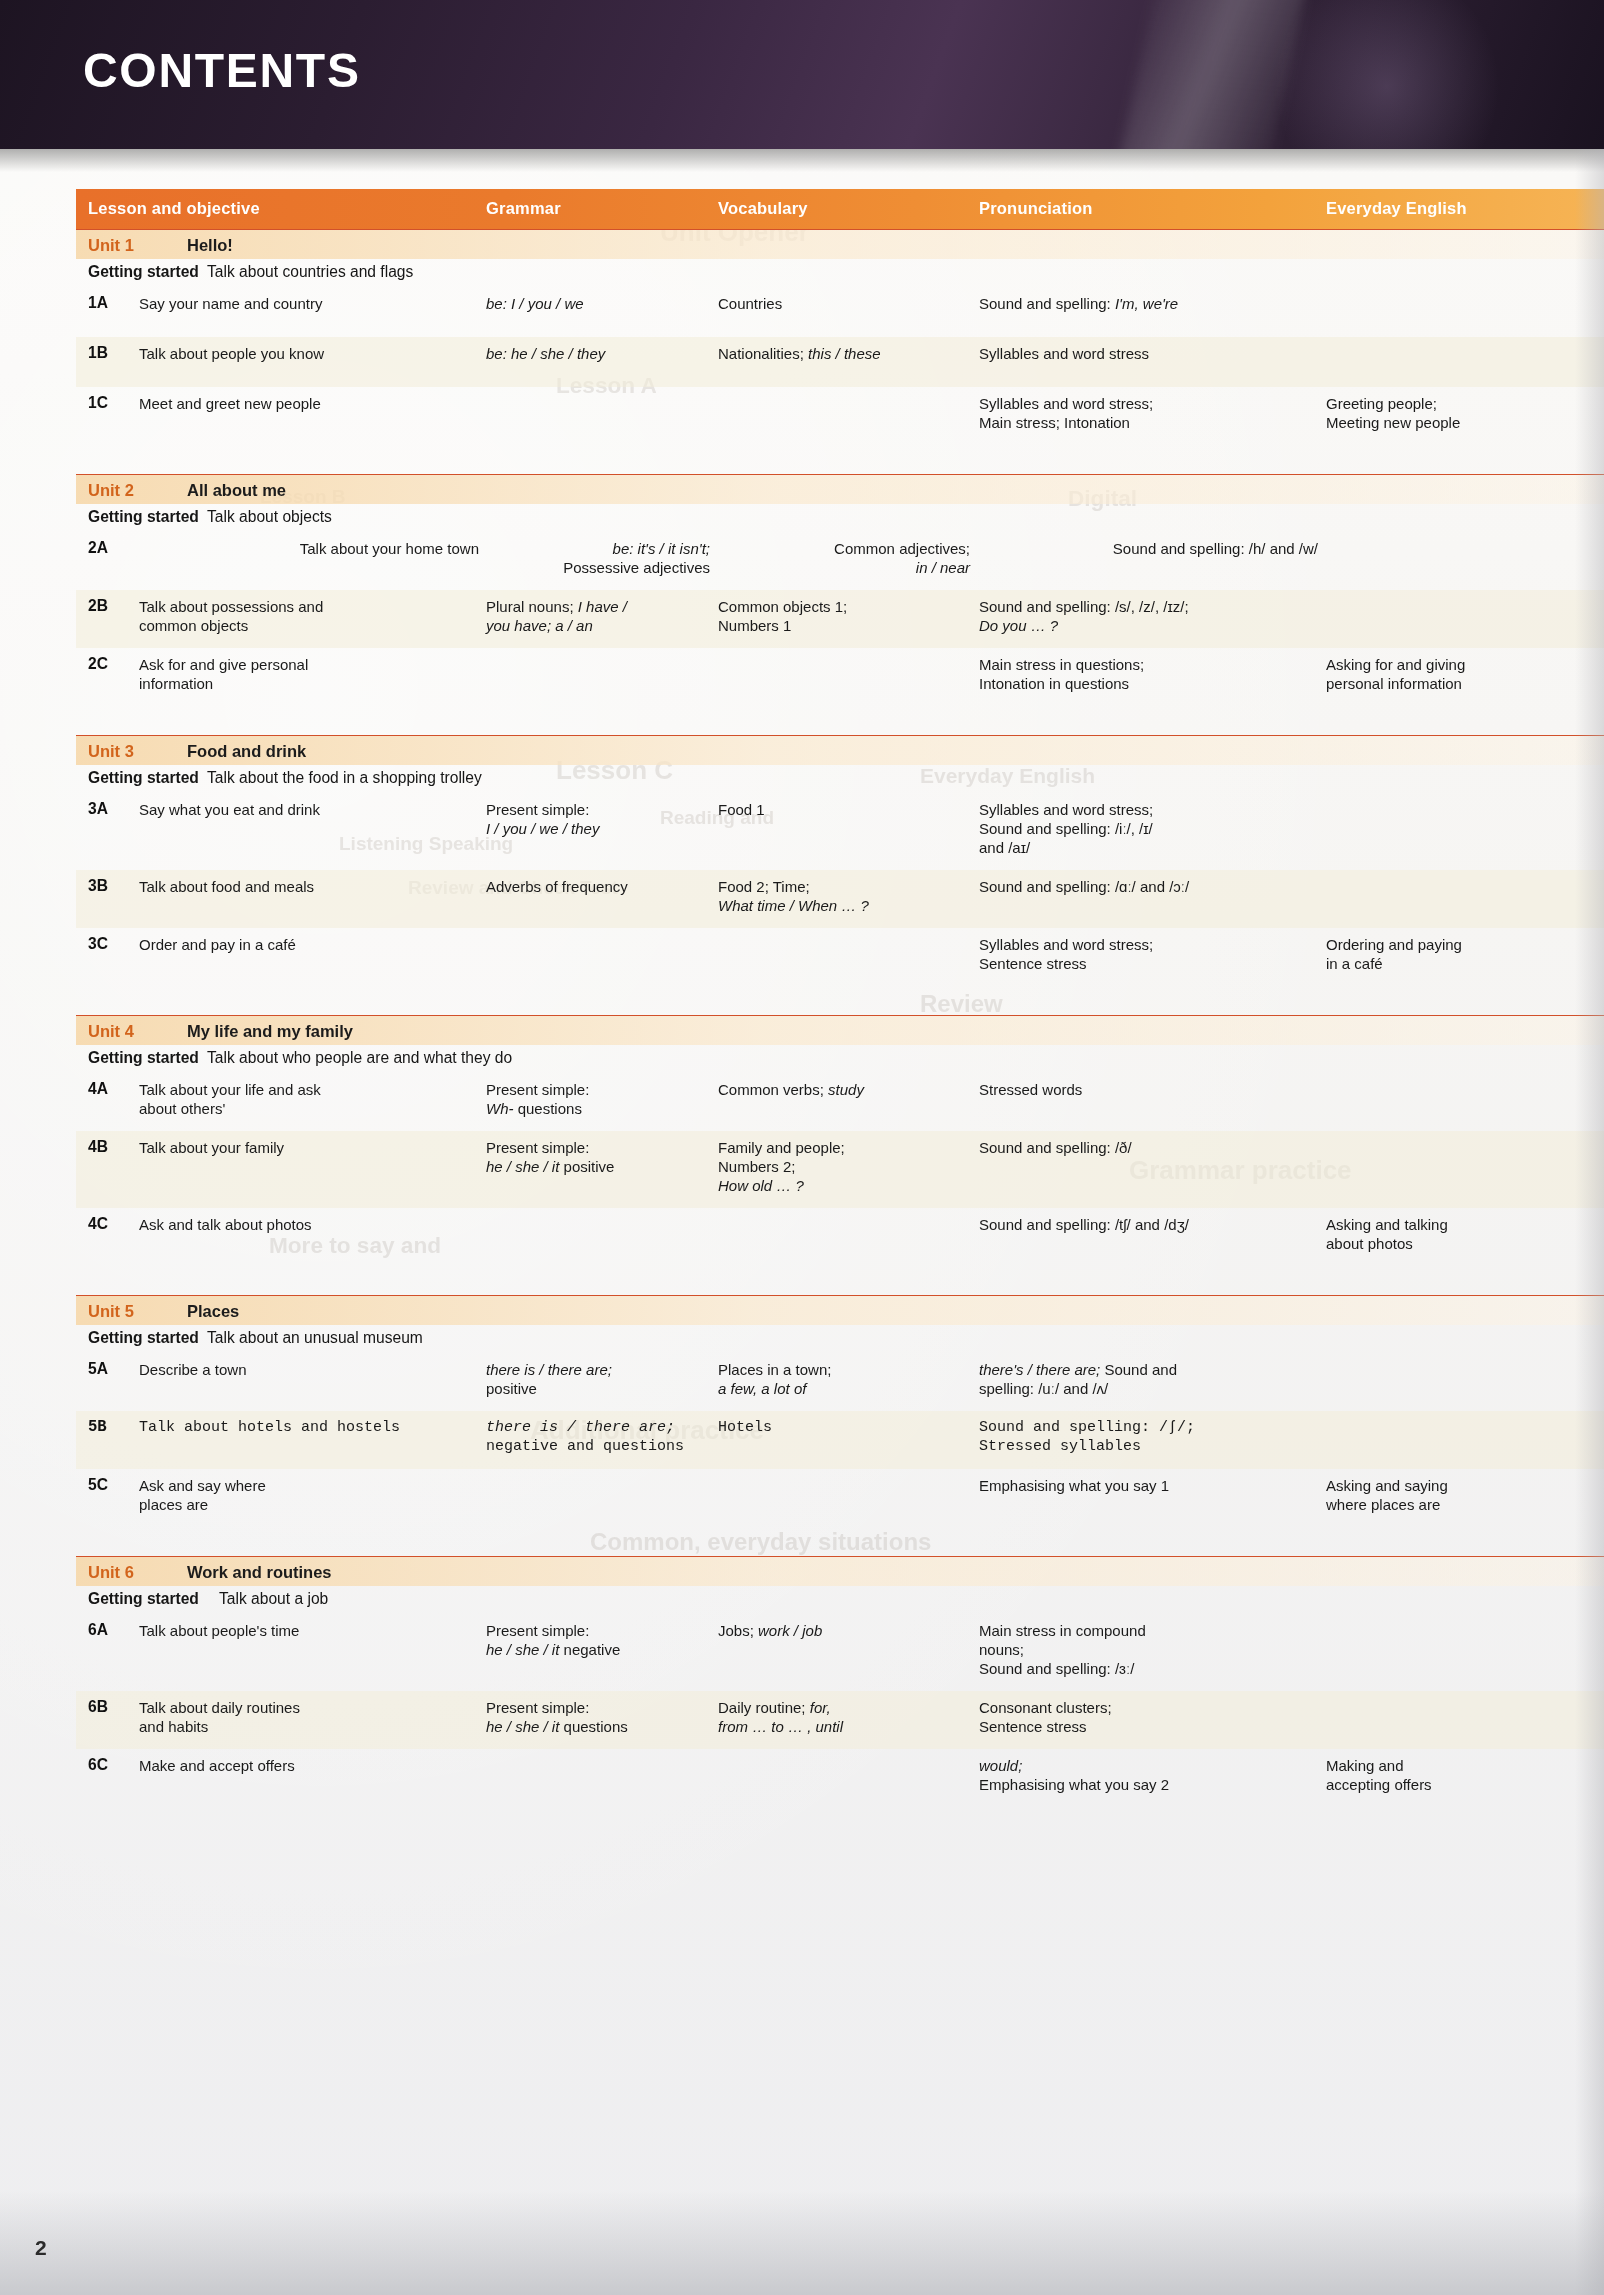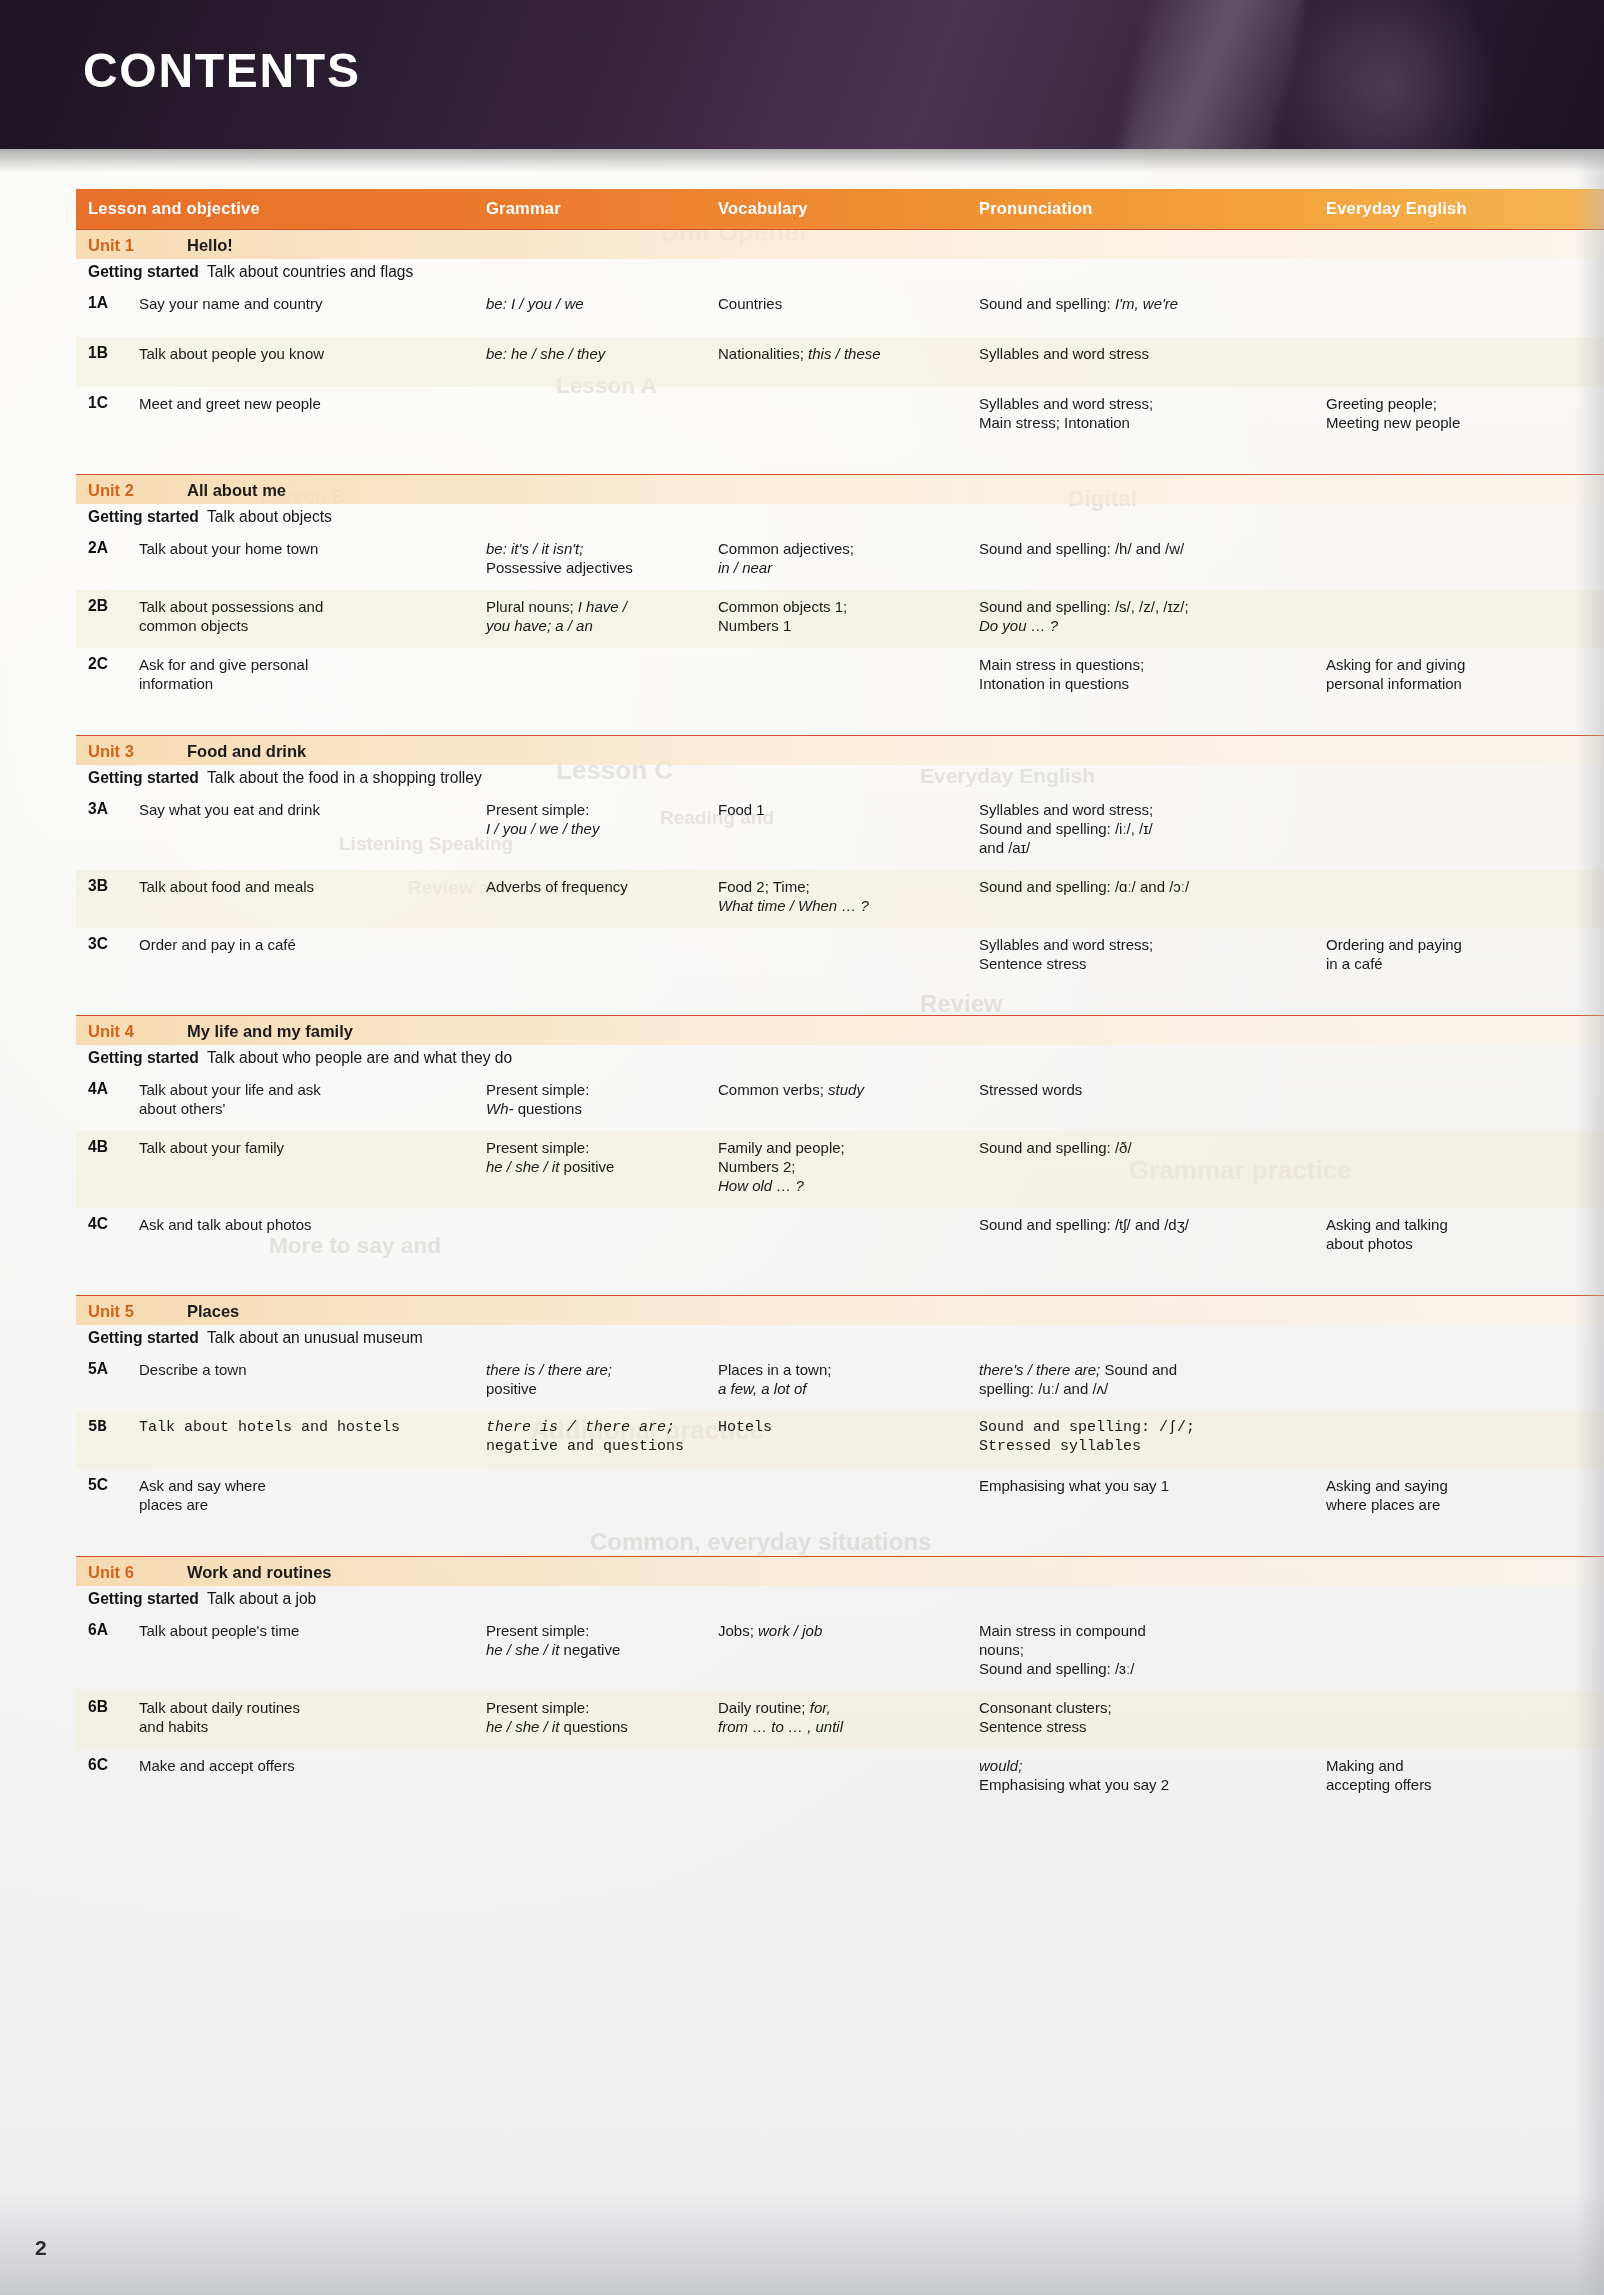--- a/index.html
+++ b/index.html
@@ -252,21 +252,21 @@
       </div>
       <div class="spacer"></div>
       <div class="unit-head">
         <span class="unit-no">Unit 2</span>
         <span class="unit-name" style="left: 67px;">All about me</span>
       </div>
       <div class="gs">
         <span class="gs-label">Getting started</span>
         <span class="gs-text" style="left: 131px;">Talk about objects</span>
       </div>
-      <div class="lesson row row-zebra-a" style="height: 58px;">
+      <div class="lesson row row-zebra-a" style="height: 58px; text-align: right;">
         <div class="code">2A</div>
         <div class="cell obj">Talk about your home town</div>
         <div class="cell gram"><span class="i">be: it's / it isn't;</span><span class="sep"><br>Possessive adjectives</span></div>
         <div class="cell vocab"><span class="sep">Common adjectives;<br></span><span class="i">in / near</span></div>
         <div class="cell pron"><span class="sep">Sound and spelling: /h/ and /w/</span></div>
         <div class="cell ee"></div>
       </div>
       <div class="lesson row row-zebra-b" style="height: 58px;">
         <div class="code">2B</div>
         <div class="cell obj">Talk about possessions and<br>common objects</div>
@@ -382,21 +382,21 @@
         <div class="cell pron"><span class="sep">Emphasising what you say 1</span></div>
         <div class="cell ee"><span class="sep">Asking and saying<br>where places are</span></div>
       </div>
       <div class="spacer"></div>
       <div class="unit-head">
         <span class="unit-no">Unit 6</span>
         <span class="unit-name" style="left: 67px;">Work and routines</span>
       </div>
       <div class="gs">
         <span class="gs-label">Getting started</span>
-        <span class="gs-text" style="left: 131px;">Talk about a job</span>
+        <span class="gs-text" style="left: 143px;">Talk about a job</span>
       </div>
       <div class="lesson row row-zebra-a" style="height: 77px;">
         <div class="code">6A</div>
         <div class="cell obj">Talk about people's time</div>
         <div class="cell gram"><span class="sep">Present simple:<br></span><span class="i">he / she / it</span><span class="sep"> negative</span></div>
         <div class="cell vocab"><span class="sep">Jobs; </span><span class="i">work / job</span></div>
         <div class="cell pron"><span class="sep">Main stress in compound<br>nouns;<br>Sound and spelling: /ɜː/</span></div>
         <div class="cell ee"></div>
       </div>
       <div class="lesson row row-zebra-b" style="height: 58px;">

